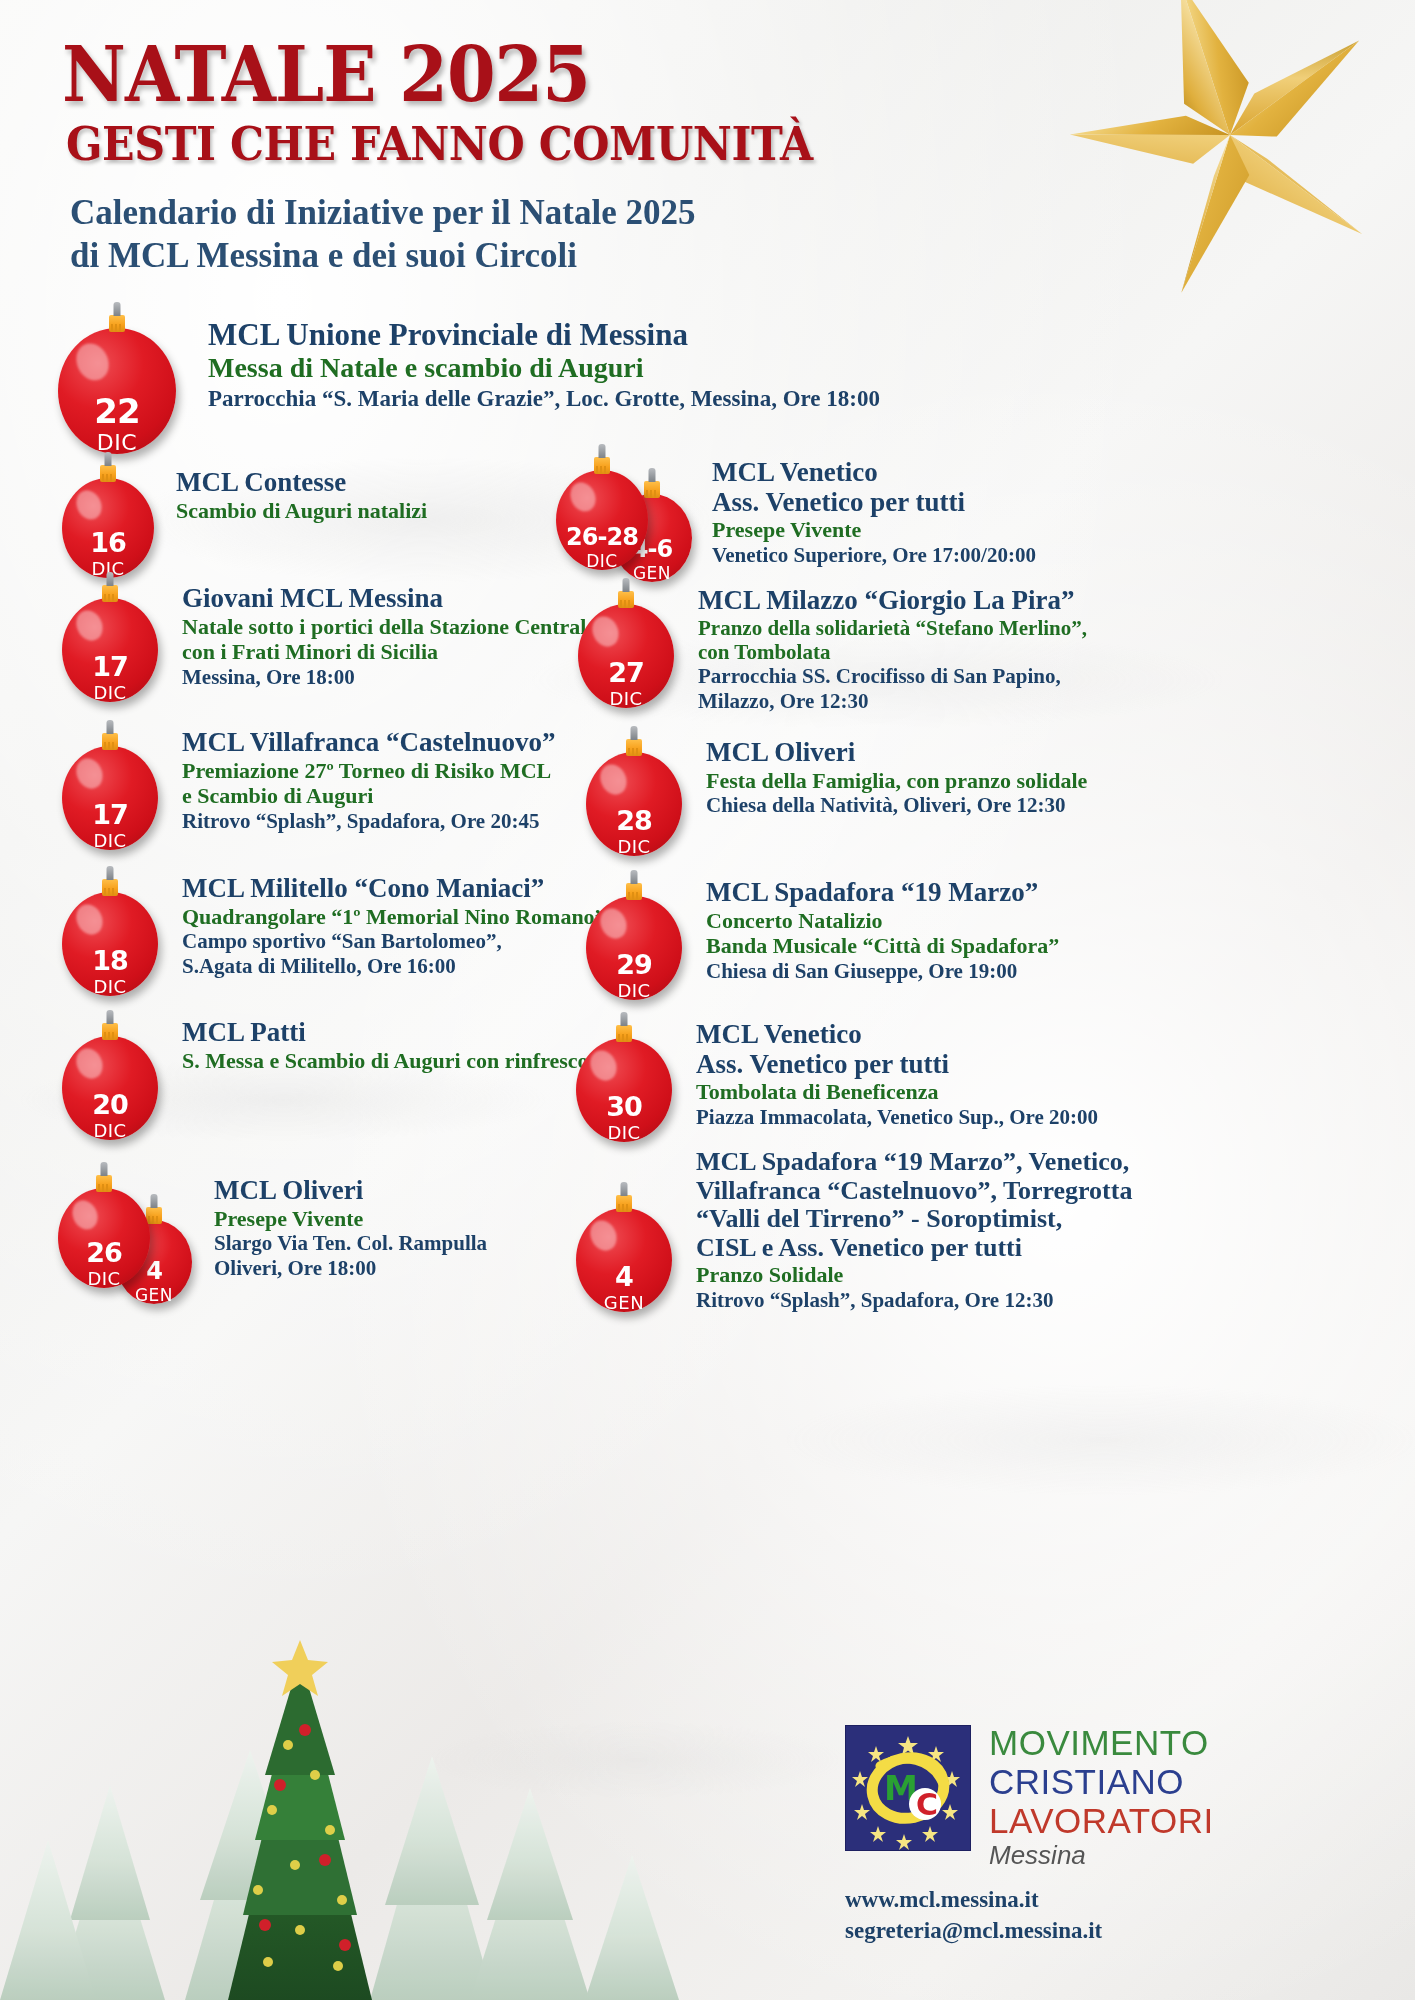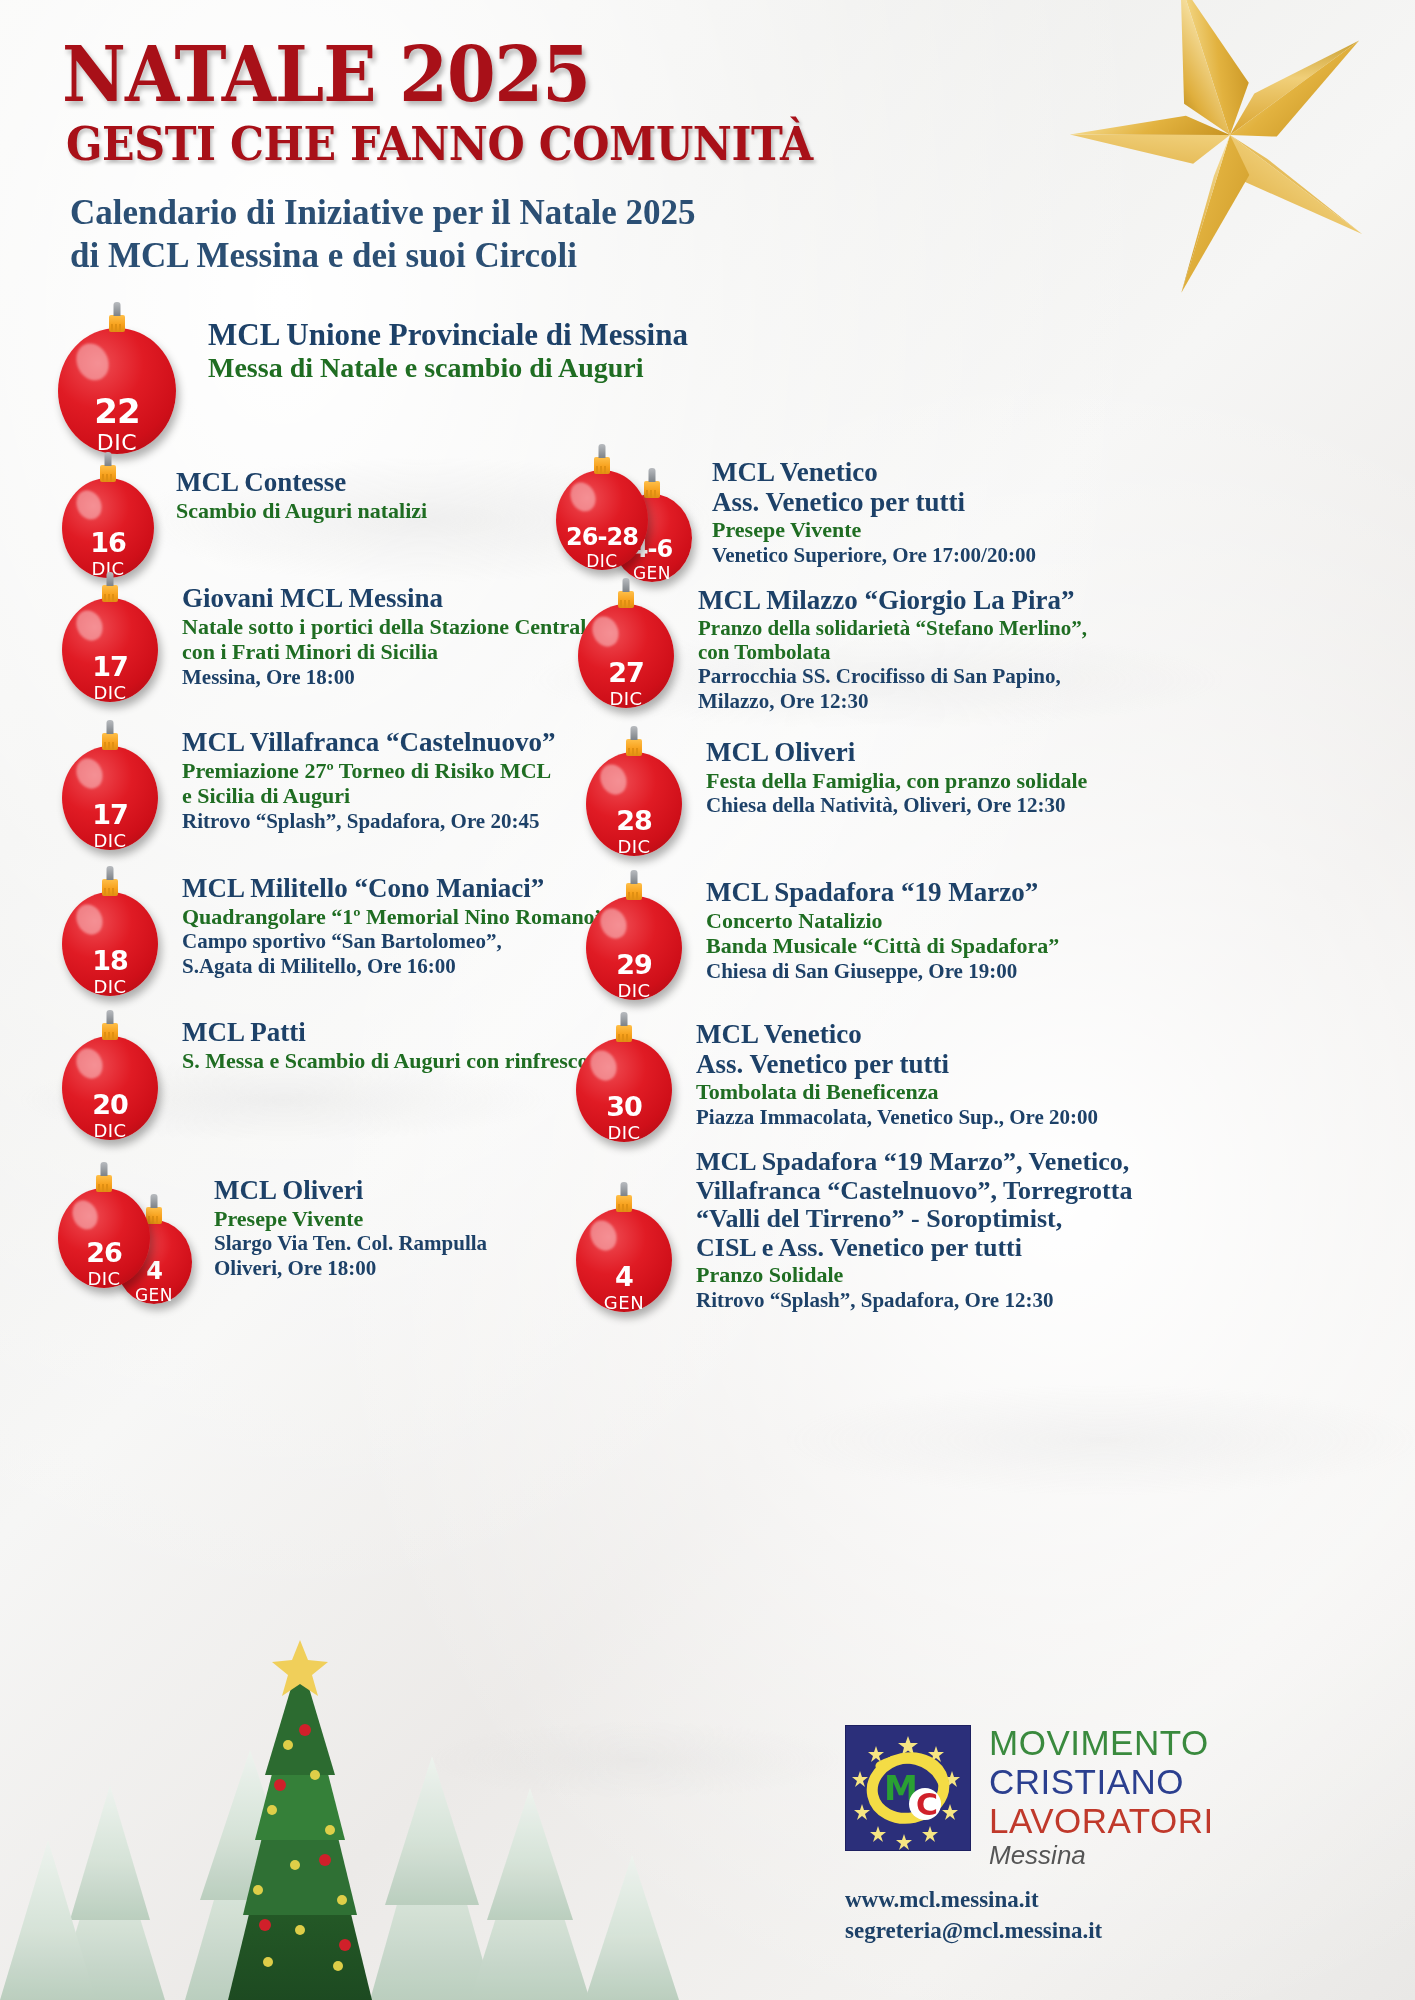--- a/index.html
+++ b/index.html
@@ -229,20 +229,23 @@
           <div class="dmon">DIC</div>
         </div>
       </div>
       <div class="txt" style="margin-left: 32px;">
         <div class="org" style="font-size: 31px;">
           <div>MCL Unione Provinciale di Messina</div>
         </div>
         <div class="desc" style="font-size: 28px;">
           <div>Messa di Natale e scambio di Auguri</div>
         </div>
+        <div class="place" style="font-size: 23px;">
+          <div>Parrocchia “S. Maria delle Grazie”, Loc. Grotte, Messina, Ore 18:00</div>
+        </div>
       </div>
     </div>
     <div class="ev" style="left: 62px; top: 468px;">
       <div class="balls" style="width: 92px; min-height: 110px;">
         <div class="ball small" style="width: 92px; height: 100px; position: relative; margin-top: 10px;">
           <div class="cap" style="top: -13px;"></div>
           <div class="dnum">16</div>
           <div class="dmon">DIC</div>
         </div>
       </div>
@@ -284,21 +287,21 @@
           <div class="dnum">17</div>
           <div class="dmon">DIC</div>
         </div>
       </div>
       <div class="txt" style="margin-left: 24px;">
         <div class="org" style="font-size: 27px;">
           <div>MCL Villafranca “Castelnuovo”</div>
         </div>
         <div class="desc" style="font-size: 22px;">
           <div>Premiazione 27º Torneo di Risiko MCL</div>
-          <div>e Sicilia di Auguri</div>
+          <div>e Scambio di Auguri</div>
         </div>
         <div class="place" style="font-size: 21px;">
           <div>Ritrovo “Splash”, Spadafora, Ore 20:45</div>
         </div>
       </div>
     </div>
     <div class="ev" style="left: 62px; top: 874px;">
       <div class="balls" style="width: 96px; min-height: 122px;">
         <div class="ball small" style="width: 96px; height: 104px; position: relative; margin-top: 18px;">
           <div class="cap" style="top: -13px;"></div>

